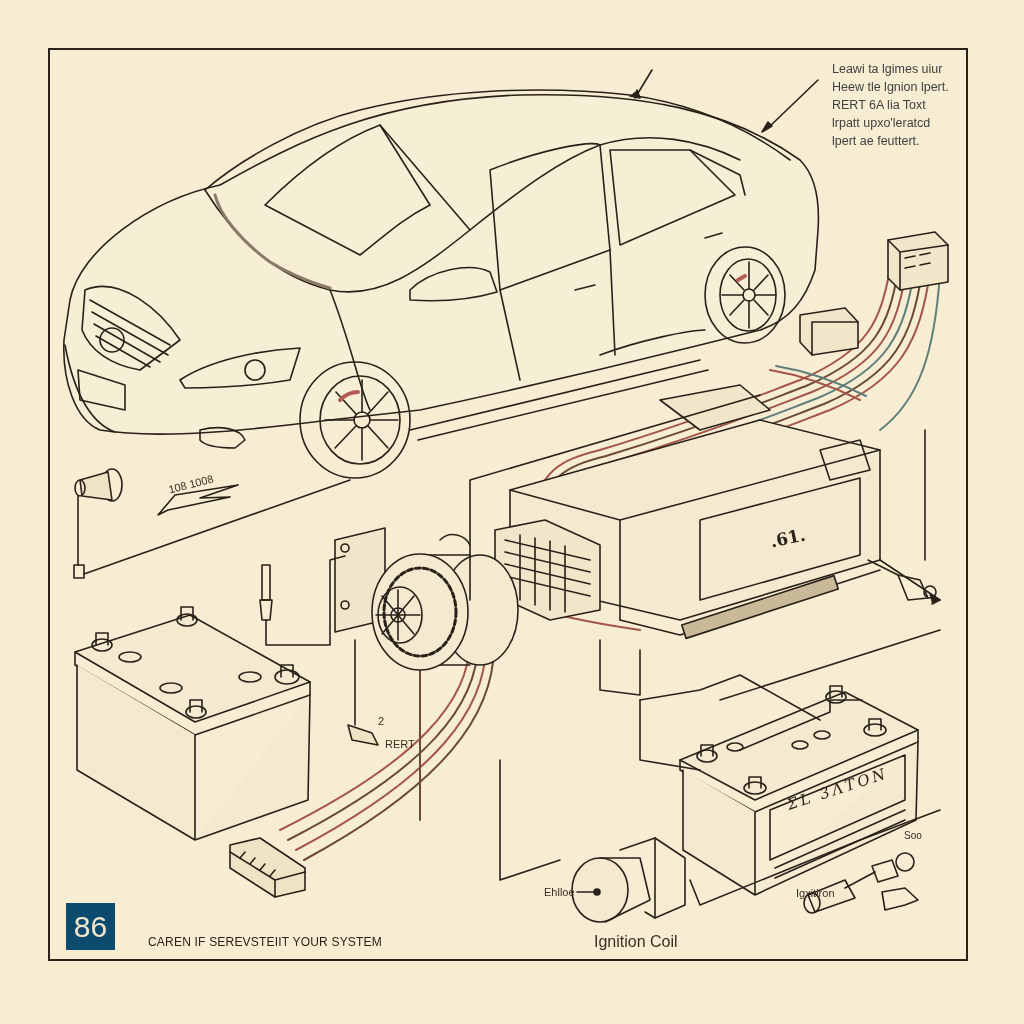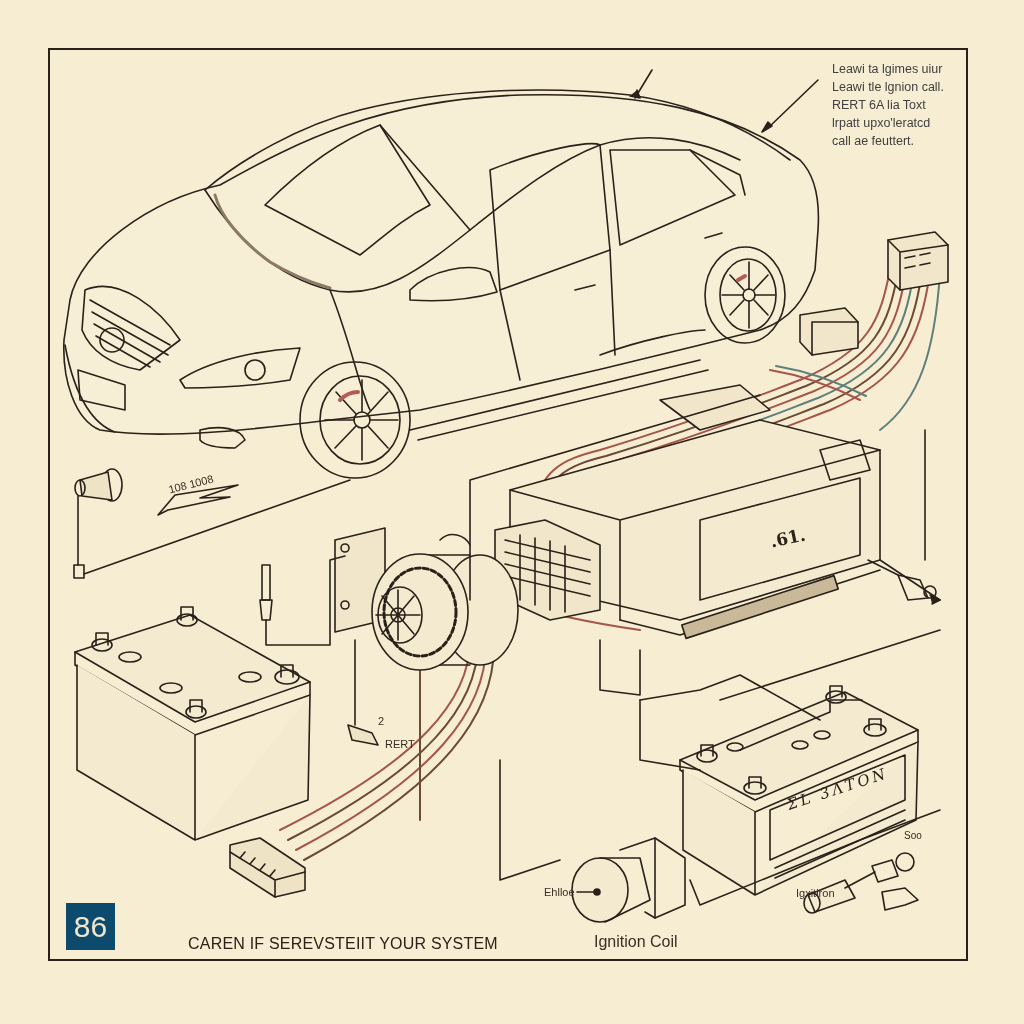--- a/index.html
+++ b/index.html
@@ -2,21 +2,21 @@
 <html><head>
 <meta charset="utf-8">
 <style>
   html,body{margin:0;padding:0;}
   body{width:1024px;height:1024px;background:#f6edd3;position:relative;overflow:hidden;font-family:"Liberation Sans",sans-serif;color:#2b2218;}
   .frame{position:absolute;left:48px;top:48px;width:920px;height:913px;border:2.5px solid #2a2119;box-sizing:border-box;}
   svg.art{position:absolute;left:0;top:0;width:1024px;height:1024px;}
   .note{position:absolute;left:832px;top:60px;font-size:12.5px;line-height:18px;color:#404040;}
   .note div{white-space:nowrap;}
   .pagebox{position:absolute;left:66px;top:903px;width:49px;height:47px;background:#0c4a6e;color:#f1e6cc;font-size:30px;display:flex;align-items:center;justify-content:center;}
-  .caption{position:absolute;left:148px;top:935px;font-size:16px;letter-spacing:0.2px;color:#2b2218;margin-left:40px;}
+  .caption{position:absolute;left:148px;top:935px;font-size:12px;letter-spacing:0.2px;color:#2b2218;}
   .lbl{position:absolute;font-size:11px;color:#3a2e22;white-space:nowrap;}
   .plate{position:absolute;left:770px;top:528px;font-size:17px;font-weight:bold;transform:rotate(-12deg);color:#2b2218;font-family:"DejaVu Serif",serif;}
   .batt-text{position:absolute;left:785px;top:780px;font-size:15px;font-style:italic;transform:rotate(-18deg);letter-spacing:3px;font-family:"DejaVu Serif",serif;}
   .rot{transform:rotate(-14deg);}
 </style>
 </head>
 <body>
 
 <div class="frame"></div>
 
@@ -230,24 +230,24 @@
 
   <g>
     <path d="M898,575 L920,580 L928,598 L908,600 Z"></path>
     <circle cx="930" cy="592" r="6"></circle>
     <path d="M868,560 L898,575"></path>
   </g>
 </svg>
 
 <div class="note">
   <div>Leawi ta lgimes uiur</div>
-  <div>Leawi tle lgnion call.</div>
+  <div>Heew tle lgnion lpert.</div>
   <div>RERT 6A lia Toxt</div>
   <div>lrpatt upxo'leratcd</div>
-  <div>call ae feuttert.</div>
+  <div>lpert ae feuttert.</div>
 </div>
 
 <div class="lbl rot" style="left:168px;top:478px;">108 1008</div>
 <div class="plate">.61.</div>
 <div class="batt-text">ΣL 3ΛΤΟΝ</div>
 <div class="lbl" style="left:378px;top:715px;">2</div>
 <div class="lbl" style="left:385px;top:738px;">RERT</div>
 <div class="lbl" style="left:544px;top:886px;">Ehlloe</div>
 <div class="lbl" style="left:594px;top:933px;font-size:16px;">Ignition Coil</div>
 <div class="lbl" style="left:796px;top:887px;">Igxitiron</div>

